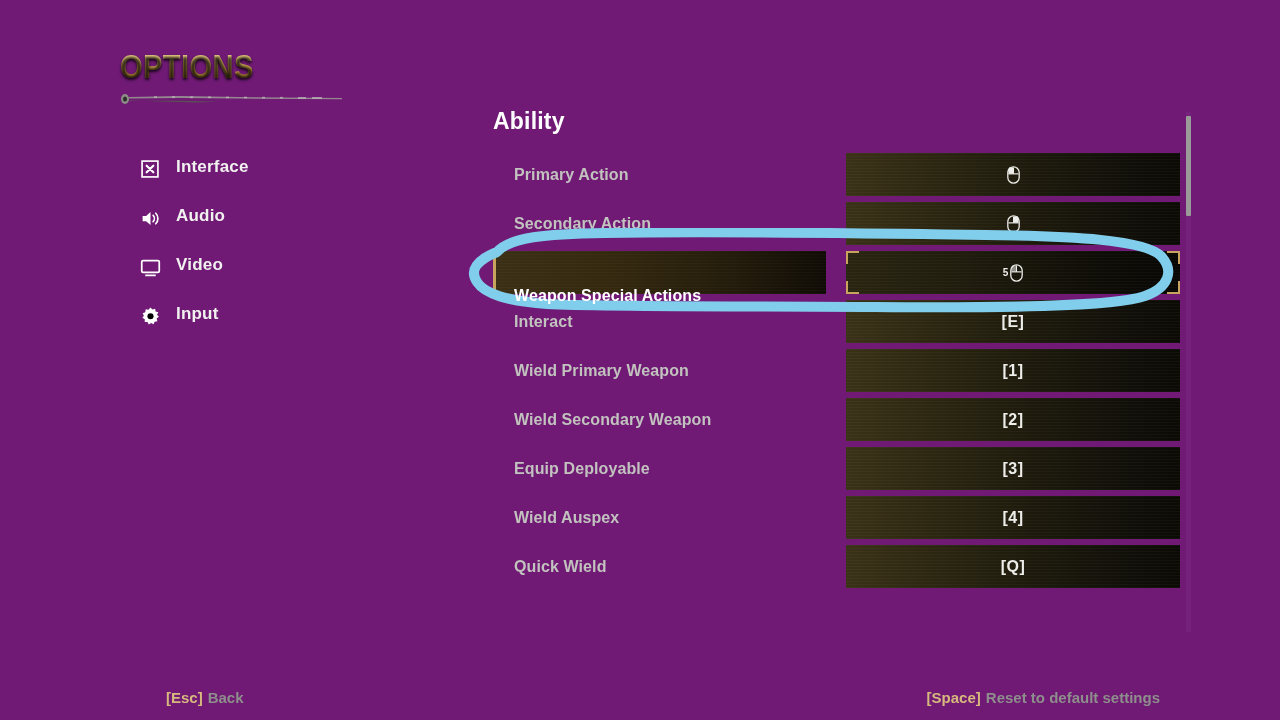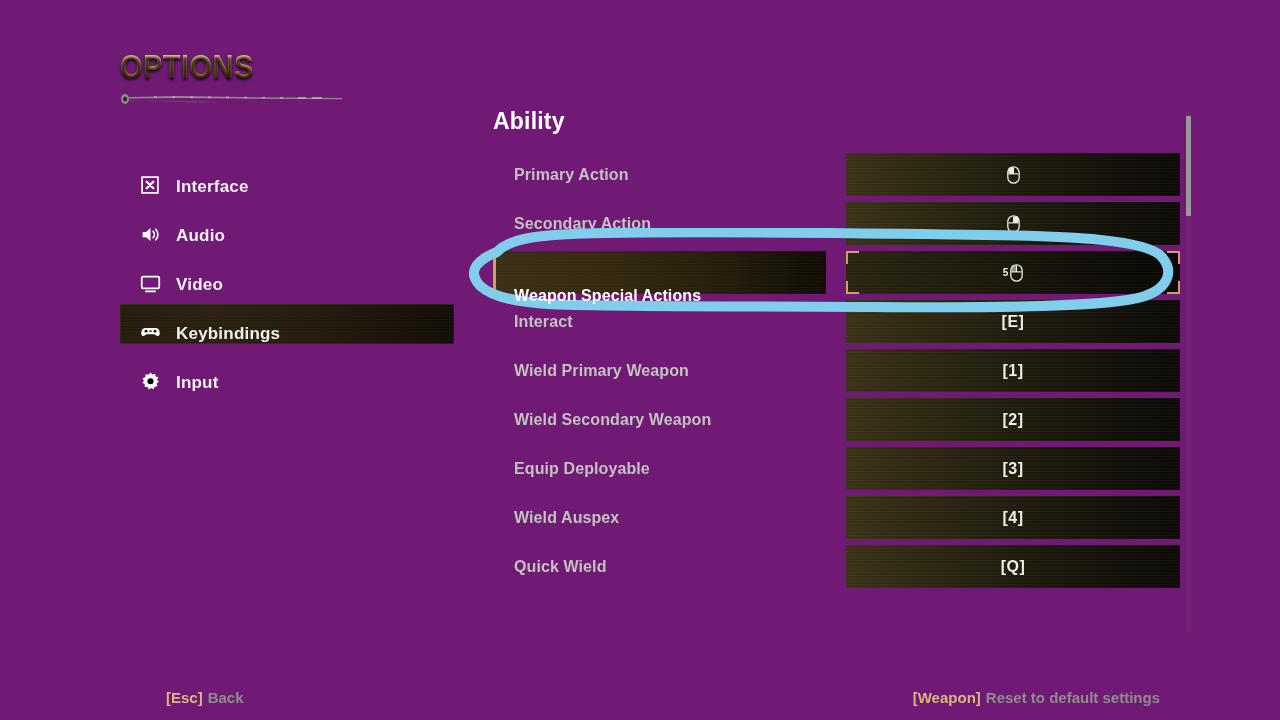--- a/index.html
+++ b/index.html
@@ -34,21 +34,21 @@
     position: absolute;
     left: 0px; top: 44px;
     width: 222px; height: 14px;
   }
 
   
   #sidebar { position: absolute; left: 120px; top: 157px; width: 334px; }
   .side-item {
     position: relative;
     display: flex;
-    align-items: flex-end;
+    align-items: flex-start;
     height: 40px;
     padding-left: 18px;
     margin-bottom: 9px;
     cursor: pointer;
   }
   .side-item .ico {
     width: 24px; height: 24px;
     display: flex; align-items: center; justify-content: center;
     margin-right: 14px;
     flex: 0 0 24px;
@@ -226,31 +226,20 @@
     <div class="side-item">
       <span class="ico">
         <svg viewBox="0 0 24 24" width="21" height="21">
           <rect x="2" y="4" width="20" height="13.5" rx="1.5" fill="none" stroke="#ffffff" stroke-width="2"></rect>
           <rect x="6" y="20" width="12" height="2" fill="#ffffff"></rect>
         </svg>
       </span>
       <span class="lbl">Video</span>
     </div>
 
-    <div class="side-item selected">
-      <span class="ico">
-        <svg viewBox="0 0 24 24" width="23" height="23">
-          <path d="M3.2 9.2 C2 12 2 14.6 3.4 15.4 C4.8 16.2 6.4 14.9 7.6 13.8 L16.4 13.8 C17.6 14.9 19.2 16.2 20.6 15.4 C22 14.6 22 12 20.8 9.2 C20.1 7.6 18.6 7.2 16.6 7.2 L7.4 7.2 C5.4 7.2 3.9 7.6 3.2 9.2 Z" fill="#ffffff"></path>
-          <circle cx="7.3" cy="10.6" r="1.5" fill="#1a1408"></circle>
-          <circle cx="16.7" cy="10.6" r="1.5" fill="#1a1408"></circle>
-          <path d="M11 10.6 L13 10.6" stroke="#1a1408" stroke-width="1.2" stroke-linecap="round"></path>
-        </svg>
-      </span>
-      <span class="lbl">Keybindings</span>
-    </div>
 
     <div class="side-item">
       <span class="ico">
         <svg viewBox="0 0 24 24" width="21" height="21">
           <path d="M12 1.6 L14.2 4.0 L17.3 3.2 L17.8 6.4 L20.9 7.2 L19.5 10.1 L21.6 12.4 L19.0 14.4 L19.9 17.5 L16.7 17.9 L15.5 20.9 L12.6 19.4 L10.0 21.0 L8.6 18.2 L5.4 18.2 L5.5 15.0 L2.7 13.5 L4.5 11.0 L3.0 8.2 L6.0 7.0 L6.5 3.8 L9.6 4.3 Z" fill="#ffffff"></path>
           <circle cx="12" cy="11.7" r="3.5" fill="#000000"></circle>
         </svg>
       </span>
       <span class="lbl">Input</span>
     </div>
@@ -355,21 +344,21 @@
     </div>
   </main>
 
   <div id="scrollbar-track"></div>
   <div id="scrollbar-thumb"></div>
 
   <div id="footer-left">
     <span class="fkey">[Esc]</span><span class="fdesc">Back</span>
   </div>
   <div id="footer-right">
-    <span class="fkey">[Weapon]</span><span class="fdesc">Reset to default settings</span>
+    <span class="fkey">[Space]</span><span class="fdesc">Reset to default settings</span>
   </div>
 
   <svg id="annotation" viewBox="0 0 730 90">
     <path d="M 42 24
              C 55 9, 90 6, 150 5
              C 260 3, 400 5, 530 7
              C 620 8, 690 12, 706 28
              C 720 43, 713 60, 690 68
              C 660 79, 540 80, 420 79
              C 300 78, 150 79, 92 76

